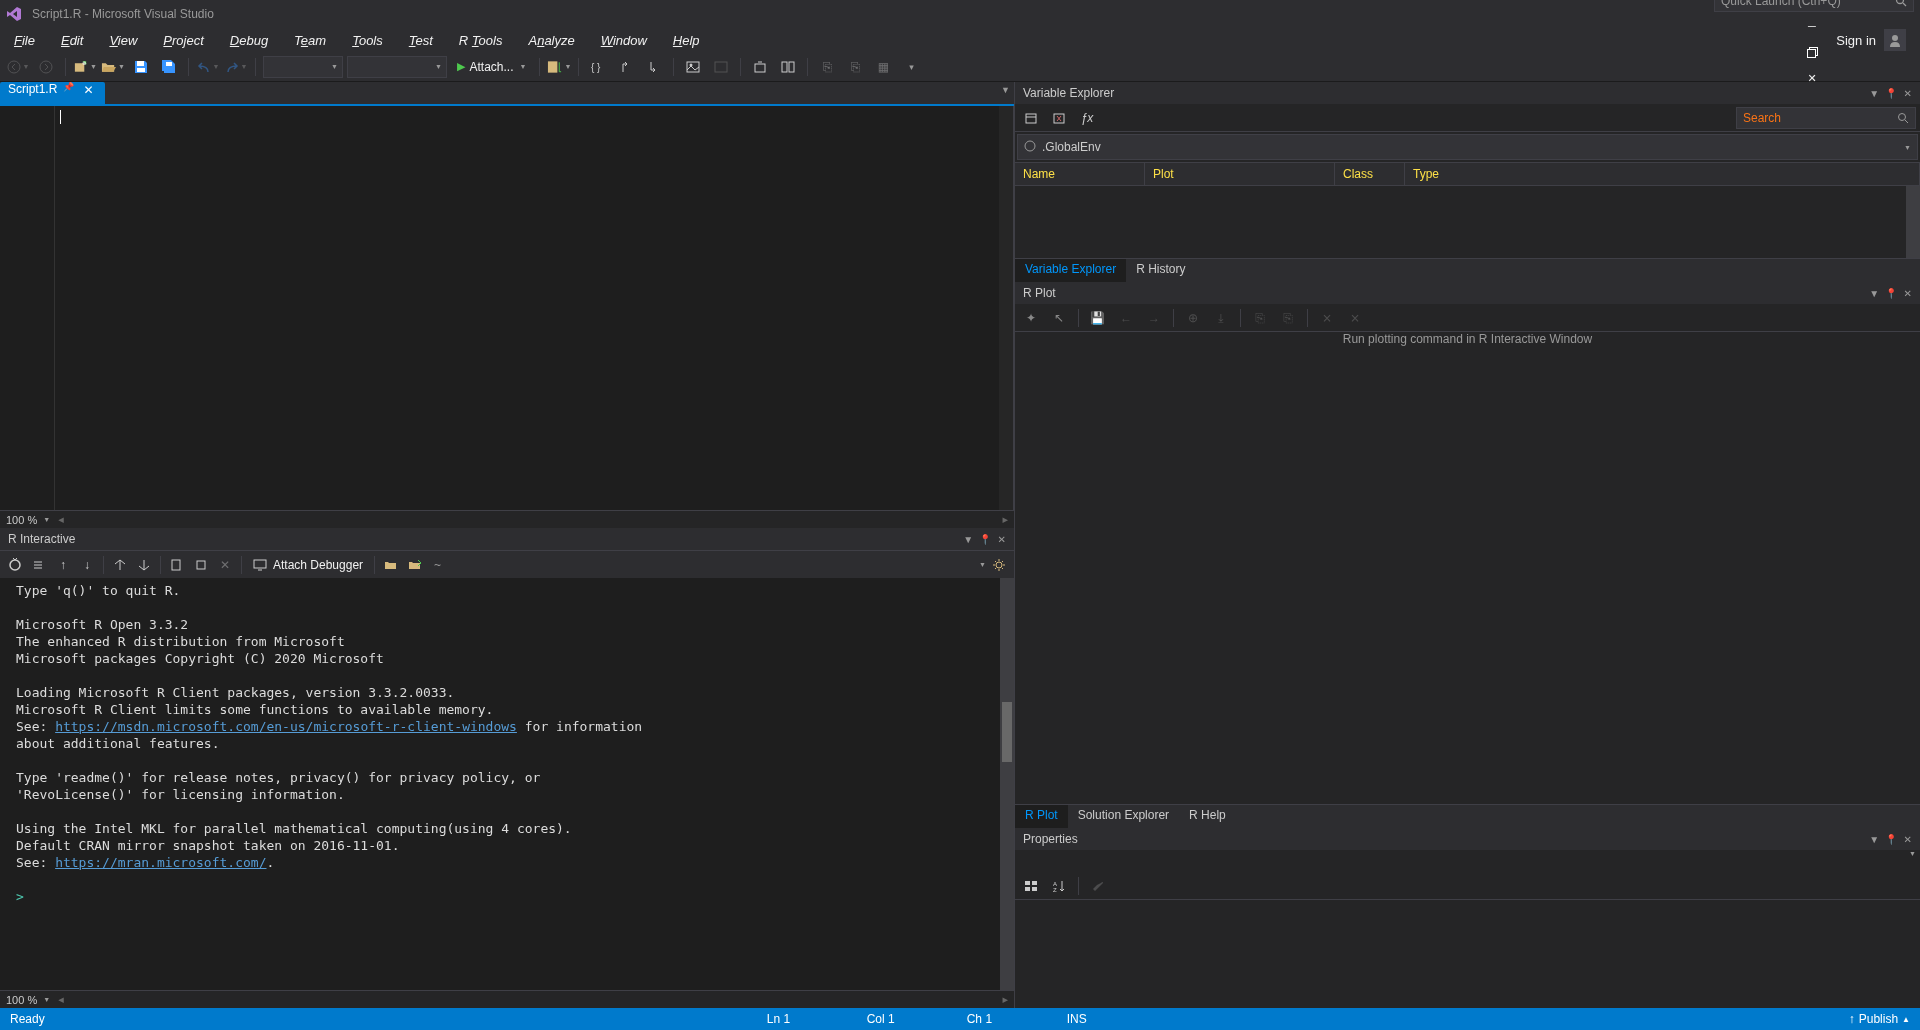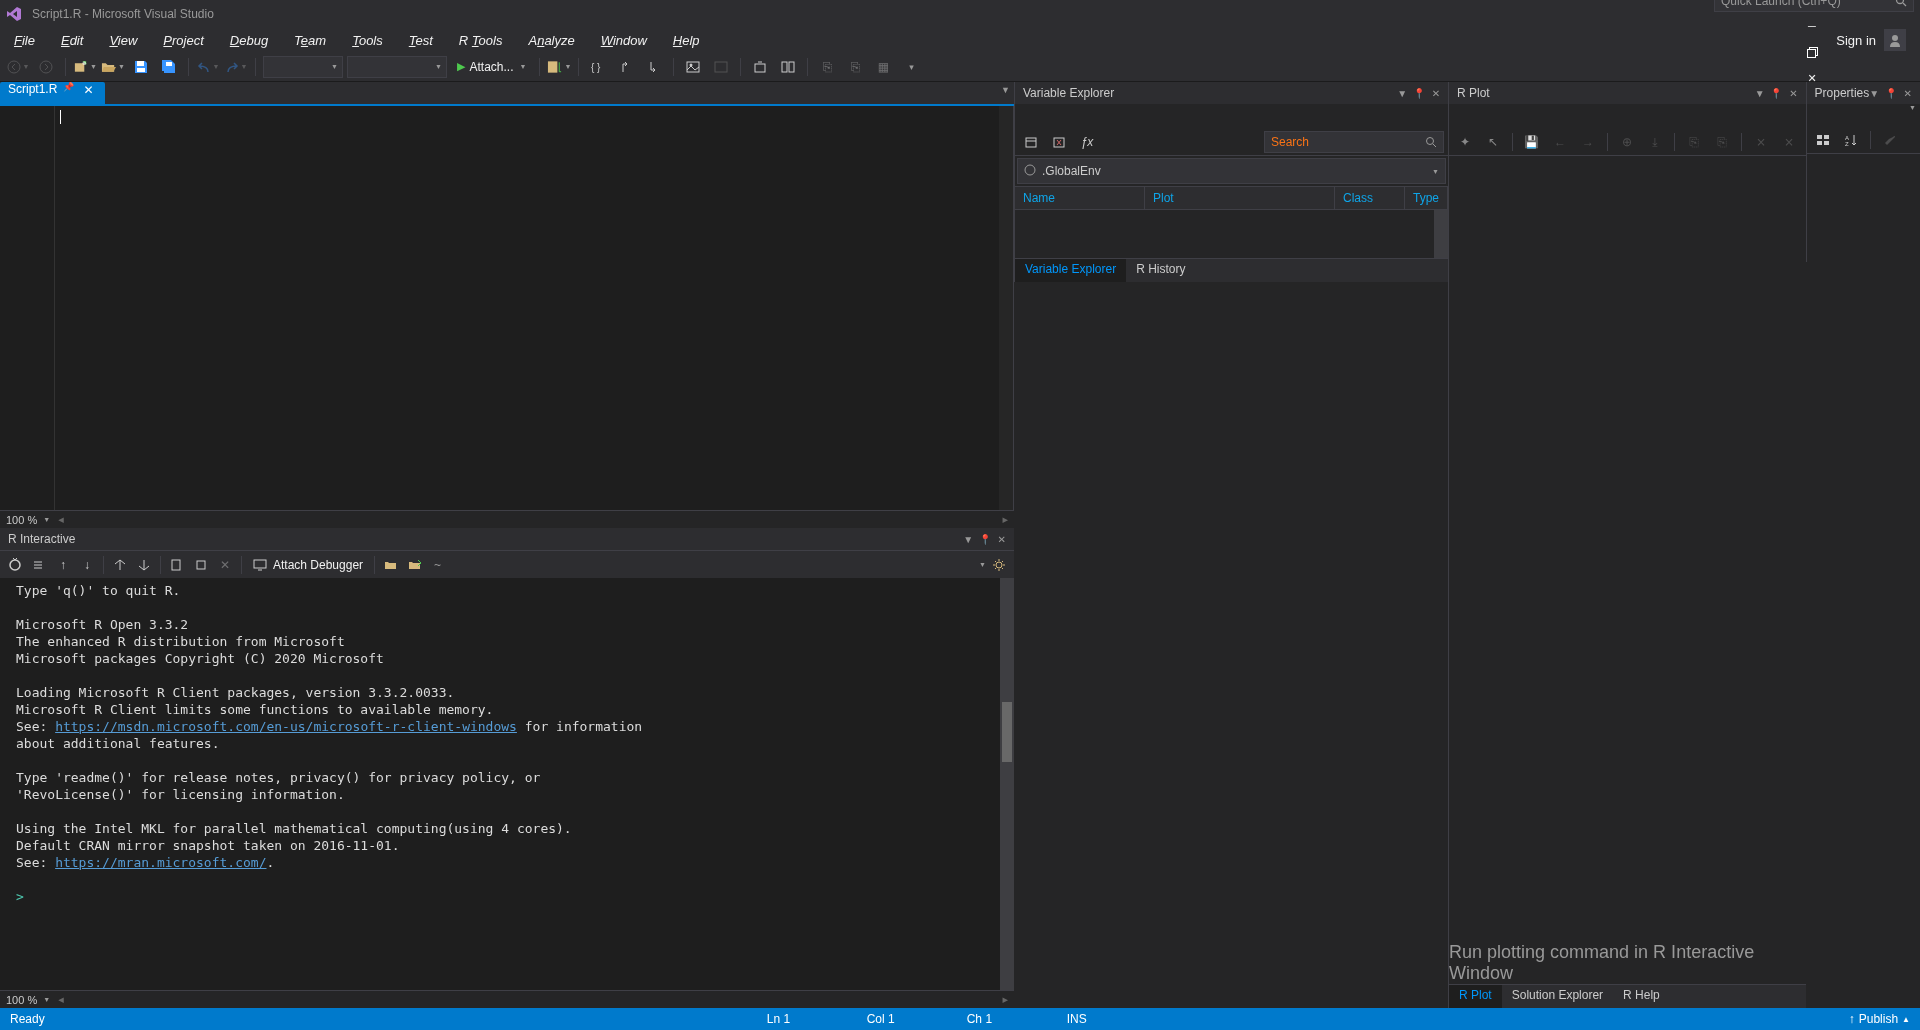--- a/index.html
+++ b/index.html
@@ -29,21 +29,21 @@
     .tb-btn { width: 24px; height: 24px; display: flex; align-items: center; justify-content: center; color: #cfcfcf; position:relative;}
     .tb-sep { width: 1px; height: 18px; background: #3f3f46; margin: 0 3px; }
     .tb-combo { background: #333337; border: 1px solid #3f3f46; height: 22px; width: 80px; display:flex; align-items:center; padding:0 4px; color:#888;}
     .tb-attach { display:flex; align-items:center; gap:4px; padding:0 6px; height:24px;}
     .play { color: #4ec94e; font-size: 11px;}
     .dd-arrow { font-size: 7px; color:#999; margin-left:2px;}
 
     
     .main { position: absolute; top: 82px; bottom: 22px; left: 0; right: 0; display: flex; }
     .left { width: 1014px; display: flex; flex-direction: column; }
-    .right { flex: 1; display: flex; flex-direction: row; background: #252526;}
+    .right { flex: 1; display: flex; flex-direction: column; background: #252526;}
 
     
     .ed-tabs { height: 24px; background: #2d2d30; display: flex; border-bottom: 2px solid #007acc; position:relative;}
     .ed-tab { background: #007acc; color: #fff; padding: 0 8px; display: flex; align-items: flex-start; gap: 6px; font-size: 12px; border-top-left-radius: 2px; border-top-right-radius: 2px;}
     .ed-tab-close { width:16px; height:16px; display:flex; align-items:center; justify-content:center; font-size:12px;}
     .ed-tab-pin { font-size: 9px;}
     .ed-dd { position:absolute; right:4px; top:3px; font-size:9px; color:#999;}
     .editor { flex: 1; background: #1e1e1e; position: relative; border-right: 1px solid #3f3f46;}
     .ed-left-margin { position:absolute; left:0; top:0; bottom:0; width:54px; background:#1e1e1e;}
     .ed-sep-line { position:absolute; left:54px; top:0; bottom:0; width:1px; background:#333;}
@@ -63,33 +63,33 @@
     .wd-path { color:#999; margin-left:6px;}
     .rpane-console { flex:1; background: #1e1e1e; font-family: Consolas, monospace; font-size: 13px; padding: 4px 16px; line-height: 17px; color: #dcdcdc; overflow:hidden; position:relative;}
     .rpane-console a { color: #569cd6; text-decoration: underline; }
     .prompt { color: #4ec9b0; }
     .rpane-scroll-v { position:absolute; right:0; top:0; bottom:0; width:14px; background:#3e3e42;}
     .rpane-scroll-v .thumb { position:absolute; left:2px; right:2px; top:30%; height:60px; background:#686868;}
 
     
     .panel { display: flex; flex-direction: column; border-left:1px solid #3f3f46;}
     .panel-header { height: 22px; background: #2d2d30; display: flex; justify-content: space-between; align-items: center; padding: 0 8px; font-size: 12px; color: #ccc;}
-    .panel-toolbar { height: 28px; background: #252526; display: flex; align-items: center; padding: 0 4px; gap:4px; border-bottom: 1px solid #3f3f46; margin-top: 24px;}
+    .panel-toolbar { height: 28px; background: #252526; display: flex; align-items: center; padding: 0 4px; gap:4px; border-bottom: 1px solid #3f3f46;}
     .panel-body { flex:1; background: #252526; }
     .search-box { flex:1; background:#333337; border:1px solid #3f3f46; height:22px; padding:0 6px; margin-left:auto; color:#f97316; display:flex; align-items:center; justify-content:space-between; max-width:180px;}
     .env-selector { height:26px; background:#333337; margin:2px; border:1px solid #3f3f46; display:flex; align-items:center; padding:0 6px; color:#ccc; justify-content:space-between;}
     .grid-header { height:24px; display:flex; background:#2d2d30; border-top:1px solid #3f3f46; border-bottom:1px solid #3f3f46;}
-    .grid-col { padding:4px 8px; border-right:1px solid #3f3f46; color:#0ea5e9; font-size:12px;}
+    .grid-col { padding:4px 8px; border-right:1px solid #3f3f46; color:#fde047; font-size:12px;}
     .grid-body { flex:1; background:#252526; position:relative;}
     .grid-body .vs { position:absolute; right:0; top:0; bottom:0; width:14px; background:#3e3e42;}
     .tab-strip { height:24px; background:#2d2d30; display:flex; border-top:1px solid #3f3f46;}
     .tabx { padding: 3px 10px; font-size:12px; color:#ccc;}
     .tabx.active { color:#0097fb; background:#1e1e1e;}
 
-    .rplot-body { flex:1; background:#252526; display:flex; align-items:flex-end; justify-content:center; color:#999; font-size:18px;}
+    .rplot-body { flex:1; background:#252526; display:flex; align-items:flex-start; justify-content:center; color:#999; font-size:12px;}
     .rplot-toolbar .tb-btn { color:#888;}
 
     .prop-toolbar { height:28px; display:flex; align-items:center; padding:0 4px; gap:4px; background:#252526; border-bottom:1px solid #3f3f46;}
     .prop-combo-row { height:22px; background:#252526; display:flex; justify-content:flex-end; padding:0 4px;}
 
     
     .status { position: absolute; bottom: 0; left: 0; right: 0; height: 22px; background: #007acc; display: flex; align-items: center; padding: 0 10px; color: #fff; font-size: 12px; gap: 40px;}
     .status .spacer { flex:1;}
     .status-seg { min-width: 60px;}
     .publish { display:flex; align-items:center; gap:4px;}

